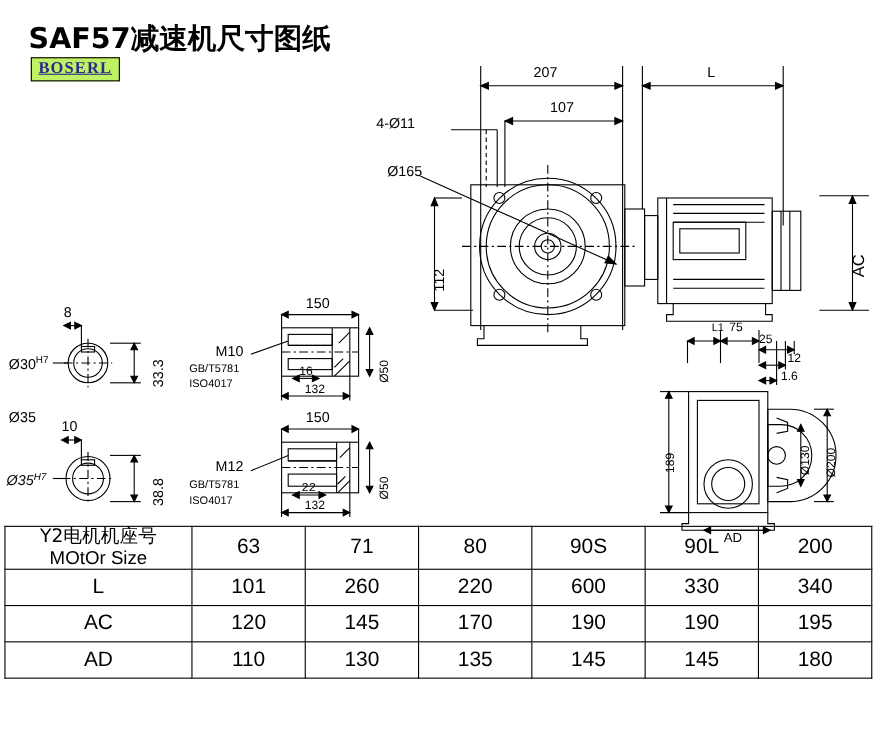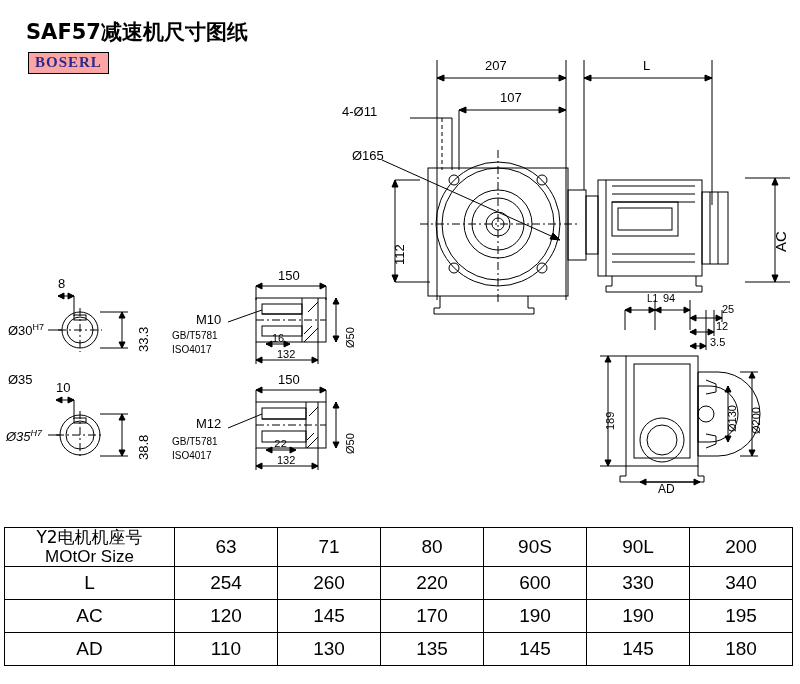--- a/index.html
+++ b/index.html
@@ -17,55 +17,56 @@
   }
   .page {
     position: relative;
     width: 800px;
     height: 684px;
   }
   #title {
     position: absolute;
     left: 26px;
     top: 18px;
-    font-size: 21px;
+    font-size: 26px;
     font-weight: bold;
     letter-spacing: 0px;
     white-space: nowrap;
   }
   #logo {
     position: absolute;
     left: 28px;
     top: 52px;
     border: 1px solid #000;
     padding: 1px 6px 2px 6px;
     font-family: "Liberation Serif", serif;
     font-weight: bold;
     font-size: 15px;
     color: #2a2a8c;
     letter-spacing: 1px;
-    background: #fca5a5;
+    background: #bef264;
+    text-decoration: underline;
   }
   .lbl {
     position: absolute;
     font-size: 13px;
     white-space: nowrap;
   }
   .lbl.sm { font-size: 11px; }
   .lbl.xs { font-size: 10px; }
   .vert {
     transform: rotate(-90deg);
     transform-origin: left top;
   }
   svg { position: absolute; left: 0; top: 0; }
   
   #spec-table {
     position: absolute;
     left: 4px;
-    top: 527px;
+    top: 478px;
     width: 720px;
     border-collapse: collapse;
     table-layout: fixed;
   }
   #spec-table td {
     border: 1px solid #000;
     text-align: center;
     font-size: 19px;
     height: 32px;
     padding: 0;
@@ -356,24 +357,24 @@
   <div class="lbl vert" style="left:136px; top:460px;">38.8</div>
   <div class="lbl" style="left:278px; top:372px;">150</div>
   <div class="lbl" style="left:196px; top:416px;">M12</div>
   <div class="lbl xs" style="left:172px; top:436px;">GB/T5781</div>
   <div class="lbl xs" style="left:172px; top:450px;">ISO4017</div>
   <div class="lbl sm" style="left:274px; top:438px;font-family:Liberation Mono, monospace;">22</div>
   <div class="lbl sm" style="left:277px; top:454px;">132</div>
   <div class="lbl vert sm" style="left:344px; top:454px;">Ø50</div>
 
   <div class="lbl xs" style="left:628px; top:293px;padding-left:19px;">L1</div>
-  <div class="lbl sm" style="left:663px; top:292px;">94</div>
-  <div class="lbl sm" style="left:722px; top:303px;">25</div>
+  <div class="lbl sm" style="left:663px; top:292px;">75</div>
+  <div class="lbl sm" style="left:690px; top:303px;">25</div>
   <div class="lbl sm" style="left:716px; top:320px;">12</div>
-  <div class="lbl sm" style="left:710px; top:336px;">3.5</div>
+  <div class="lbl sm" style="left:710px; top:336px;">1.6</div>
   <div class="lbl vert sm" style="left:604px; top:430px;">189</div>
   <div class="lbl vert sm" style="left:726px; top:432px;">Ø130</div>
   <div class="lbl vert sm" style="left:750px; top:434px;">Ø200</div>
   <div class="lbl" style="left:658px; top:482px; font-size:12px;">AD</div>
 
   <table id="spec-table">
     <colgroup>
       <col style="width:170px">
       <col style="width:103px">
         <col style="width:103px">
@@ -390,21 +391,21 @@
         </td>
         <td>63</td>
         <td>71</td>
         <td>80</td>
         <td>90S</td>
         <td>90L</td>
         <td>200</td>
       </tr>
       <tr>
         <td class="rowlabel">L</td>
-        <td>254</td>
+        <td>101</td>
         <td>260</td>
         <td>220</td>
         <td>600</td>
         <td>330</td>
         <td>340</td>
       </tr>
       <tr>
         <td class="rowlabel">AC</td>
         <td>120</td>
         <td>145</td>

